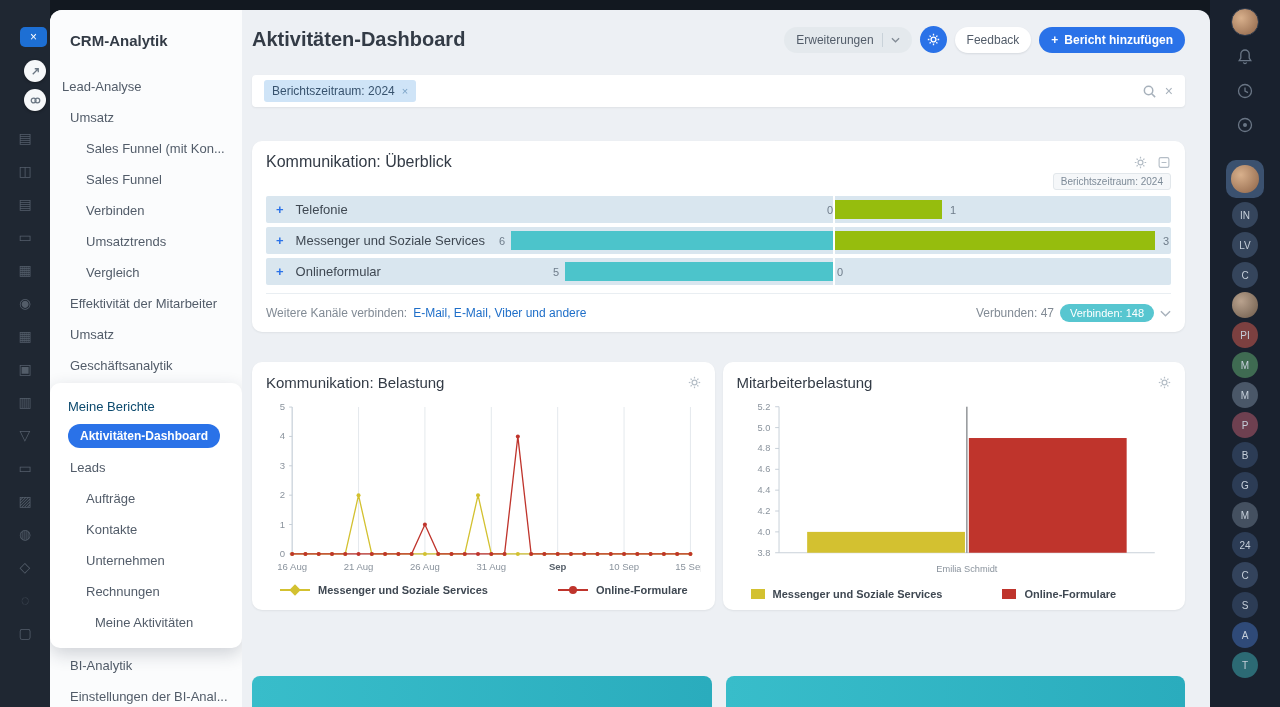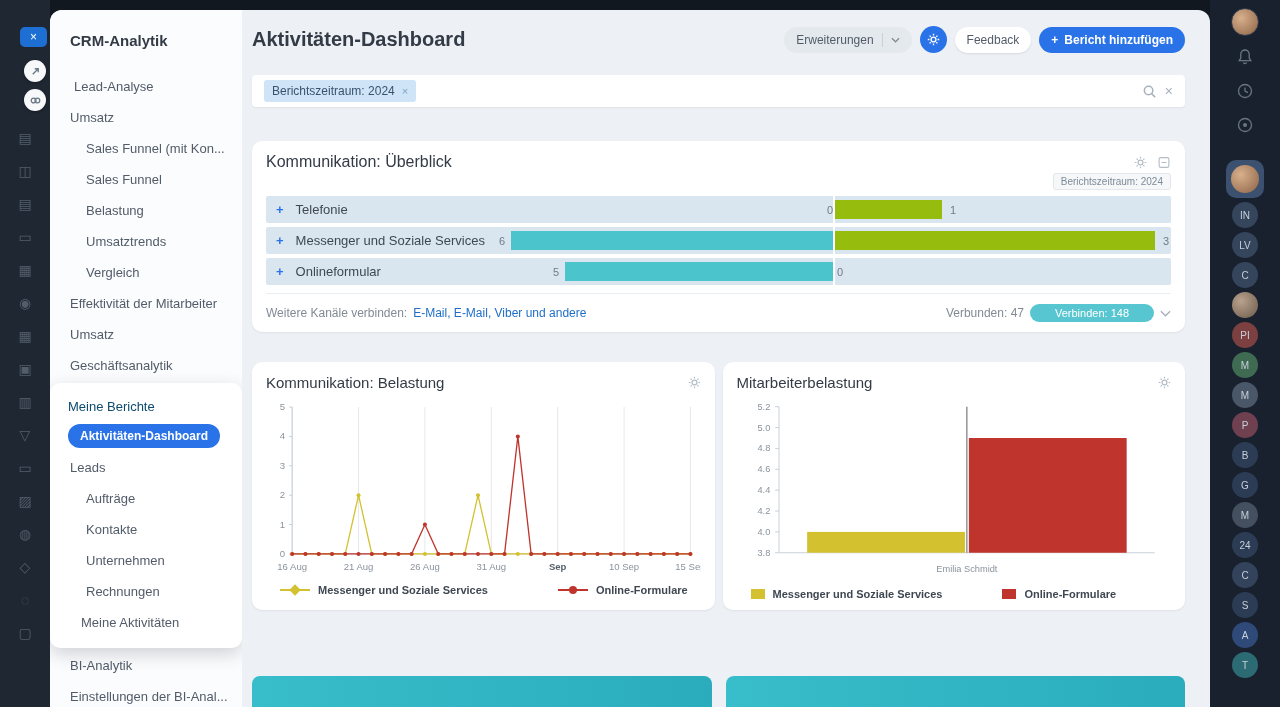--- a/index.html
+++ b/index.html
@@ -64,21 +64,21 @@
   .plus{color:#2a72e8;font-weight:bold;font-size:13px;cursor:pointer}
   .in-col{width:335px;display:flex;justify-content:flex-end;align-items:center;gap:6px;height:100%}
   .out-col{width:338px;border-left:2px solid #fff;display:flex;align-items:center;gap:6px;height:100%}
   .hbar{height:19px;align-self:center}
   .val{font-size:11px;color:#6e7c8a}
   .out-col .val{margin-left:2px}
   .ov-footer{display:flex;align-items:center;gap:6px;border-top:1px solid #e9eef2;margin-top:8px;padding-top:10px;font-size:12px}
   .ov-footer .muted{color:#828b95}
   .ov-footer .links{color:#1e6ec8;cursor:pointer}
   .ov-footer .spacer{flex:1}
-  .teal-badge{background:#57c6d0;color:#fff;font-size:11px;border-radius:10px;padding:3px 25px;cursor:pointer}
+  .teal-badge{background:#57c6d0;color:#fff;font-size:11px;border-radius:10px;padding:3px 10px;cursor:pointer}
 
   
   .charts-row{display:flex;gap:8px;height:248px}
   .chart-card{flex:1;padding:12px 14px 10px;display:flex;flex-direction:column;min-width:0}
   .chart-head{display:flex;align-items:center;margin-bottom:6px}
   .chart-title{font-size:15px;color:#333b46;flex:1}
   .chart-svg{width:100%;height:auto;display:block}
   svg .tick{font-size:9.5px;fill:#8a939d;font-family:"Liberation Sans",sans-serif}
   svg .tick-bold{font-size:9.5px;fill:#57606a;font-weight:bold;font-family:"Liberation Sans",sans-serif}
   svg .grid{stroke:#e4e9ed;stroke-width:1}
@@ -143,41 +143,41 @@
         <div class="rail-glyph" style="top: 592px;">◌</div>
         <div class="rail-glyph" style="top: 625px;">▢</div>
       </div>
   </div>
 
   <div class="panel">
 
     <aside class="sidebar">
       <div class="sidebar-title">CRM-Analytik</div>
       <nav id="sidebar-top">
-          <div class="nav-item" style="padding-left: 24px;">Lead-Analyse</div>
+          <div class="nav-item" style="padding-left: 12px;">Lead-Analyse</div>
           <div class="nav-item" style="padding-left: 20px;">Umsatz</div>
           <div class="nav-item" style="padding-left: 36px;">Sales Funnel (mit Kon...</div>
           <div class="nav-item" style="padding-left: 36px;">Sales Funnel</div>
-          <div class="nav-item" style="padding-left: 36px;">Belastung</div>
+          <div class="nav-item" style="padding-left: 36px;">Verbinden</div>
           <div class="nav-item" style="padding-left: 36px;">Umsatztrends</div>
           <div class="nav-item" style="padding-left: 36px;">Vergleich</div>
           <div class="nav-item" style="padding-left: 20px;">Effektivität der Mitarbeiter</div>
           <div class="nav-item" style="padding-left: 20px;">Umsatz</div>
           <div class="nav-item" style="padding-left: 20px;">Geschäftsanalytik</div>
         </nav>
       <div class="reports-card">
         <div class="reports-label">Meine Berichte</div>
         <div class="active-pill">Aktivitäten-Dashboard</div>
         <div id="reports-items">
             <div class="nav-item" style="">Leads</div>
             <div class="nav-item" style="padding-left: 36px;">Aufträge</div>
             <div class="nav-item" style="padding-left: 36px;">Kontakte</div>
             <div class="nav-item" style="padding-left: 36px;">Unternehmen</div>
             <div class="nav-item" style="padding-left: 36px;">Rechnungen</div>
-            <div class="nav-item" style="padding-left: 31px;">Meine Aktivitäten</div>
+            <div class="nav-item" style="padding-left: 45px;">Meine Aktivitäten</div>
           </div>
       </div>
       <nav id="sidebar-bottom">
           <div class="nav-item" style="padding-left: 20px;">BI-Analytik</div>
           <div class="nav-item" style="padding-left: 20px;">Einstellungen der BI-Anal...</div>
         </nav>
     </aside>
 
     <main class="content">
 

